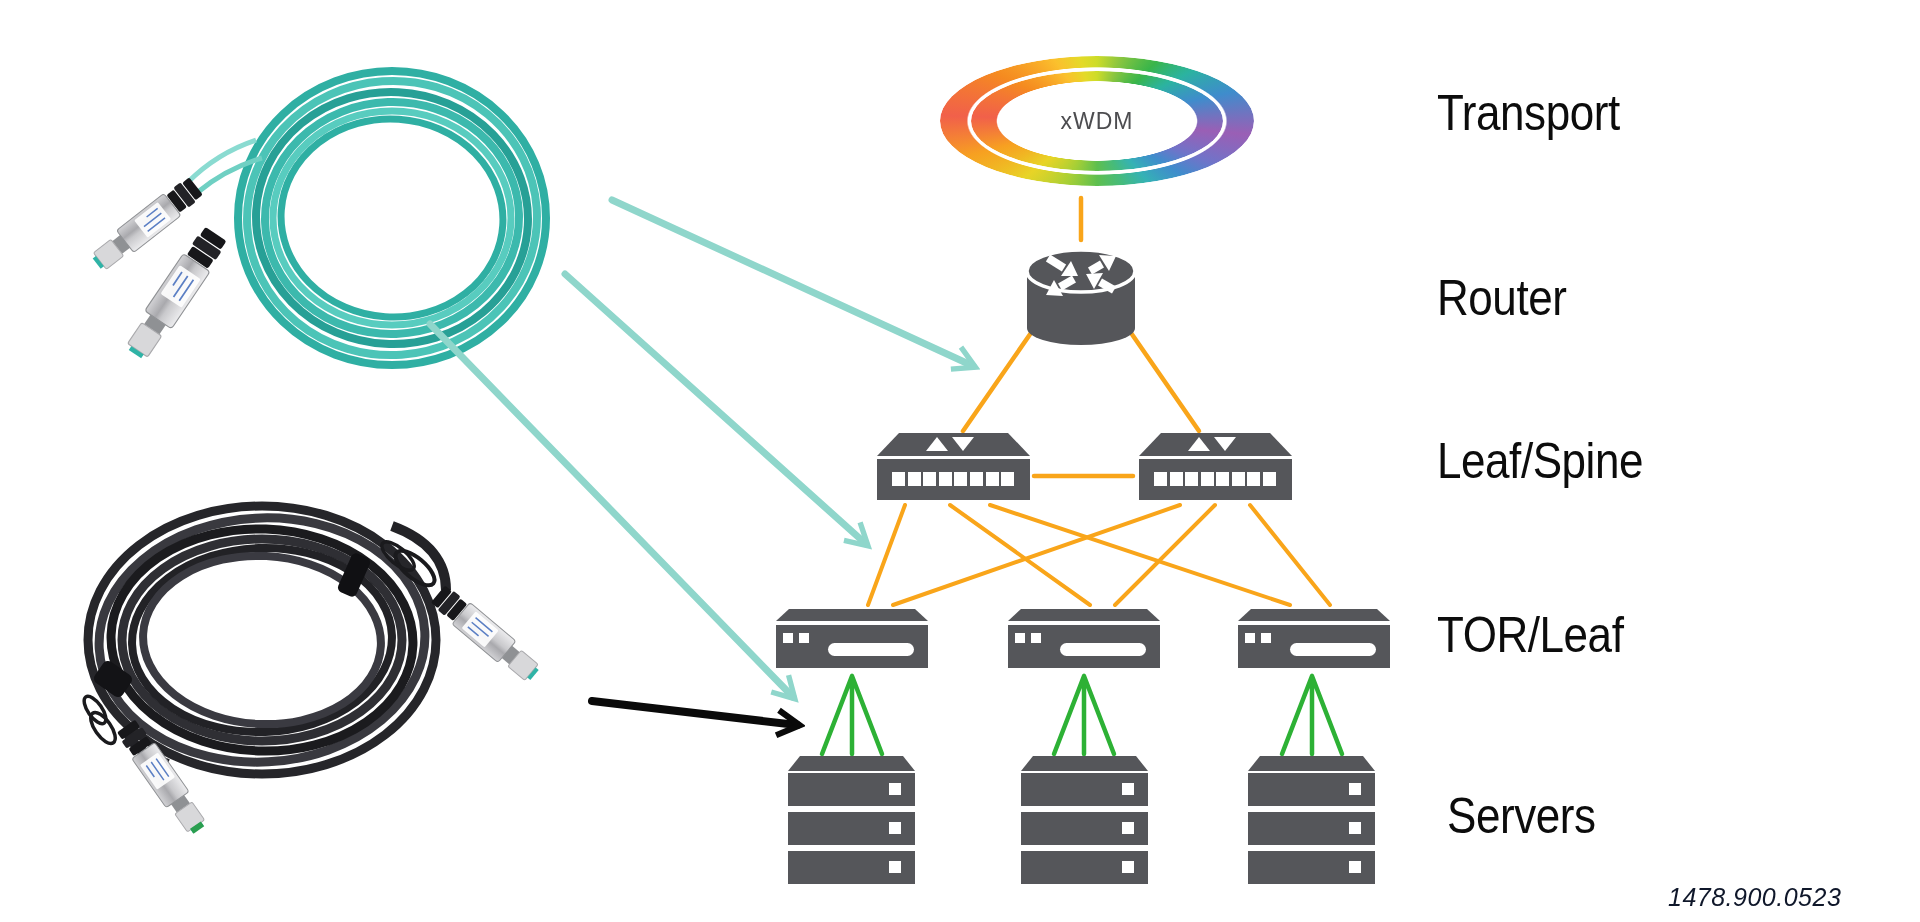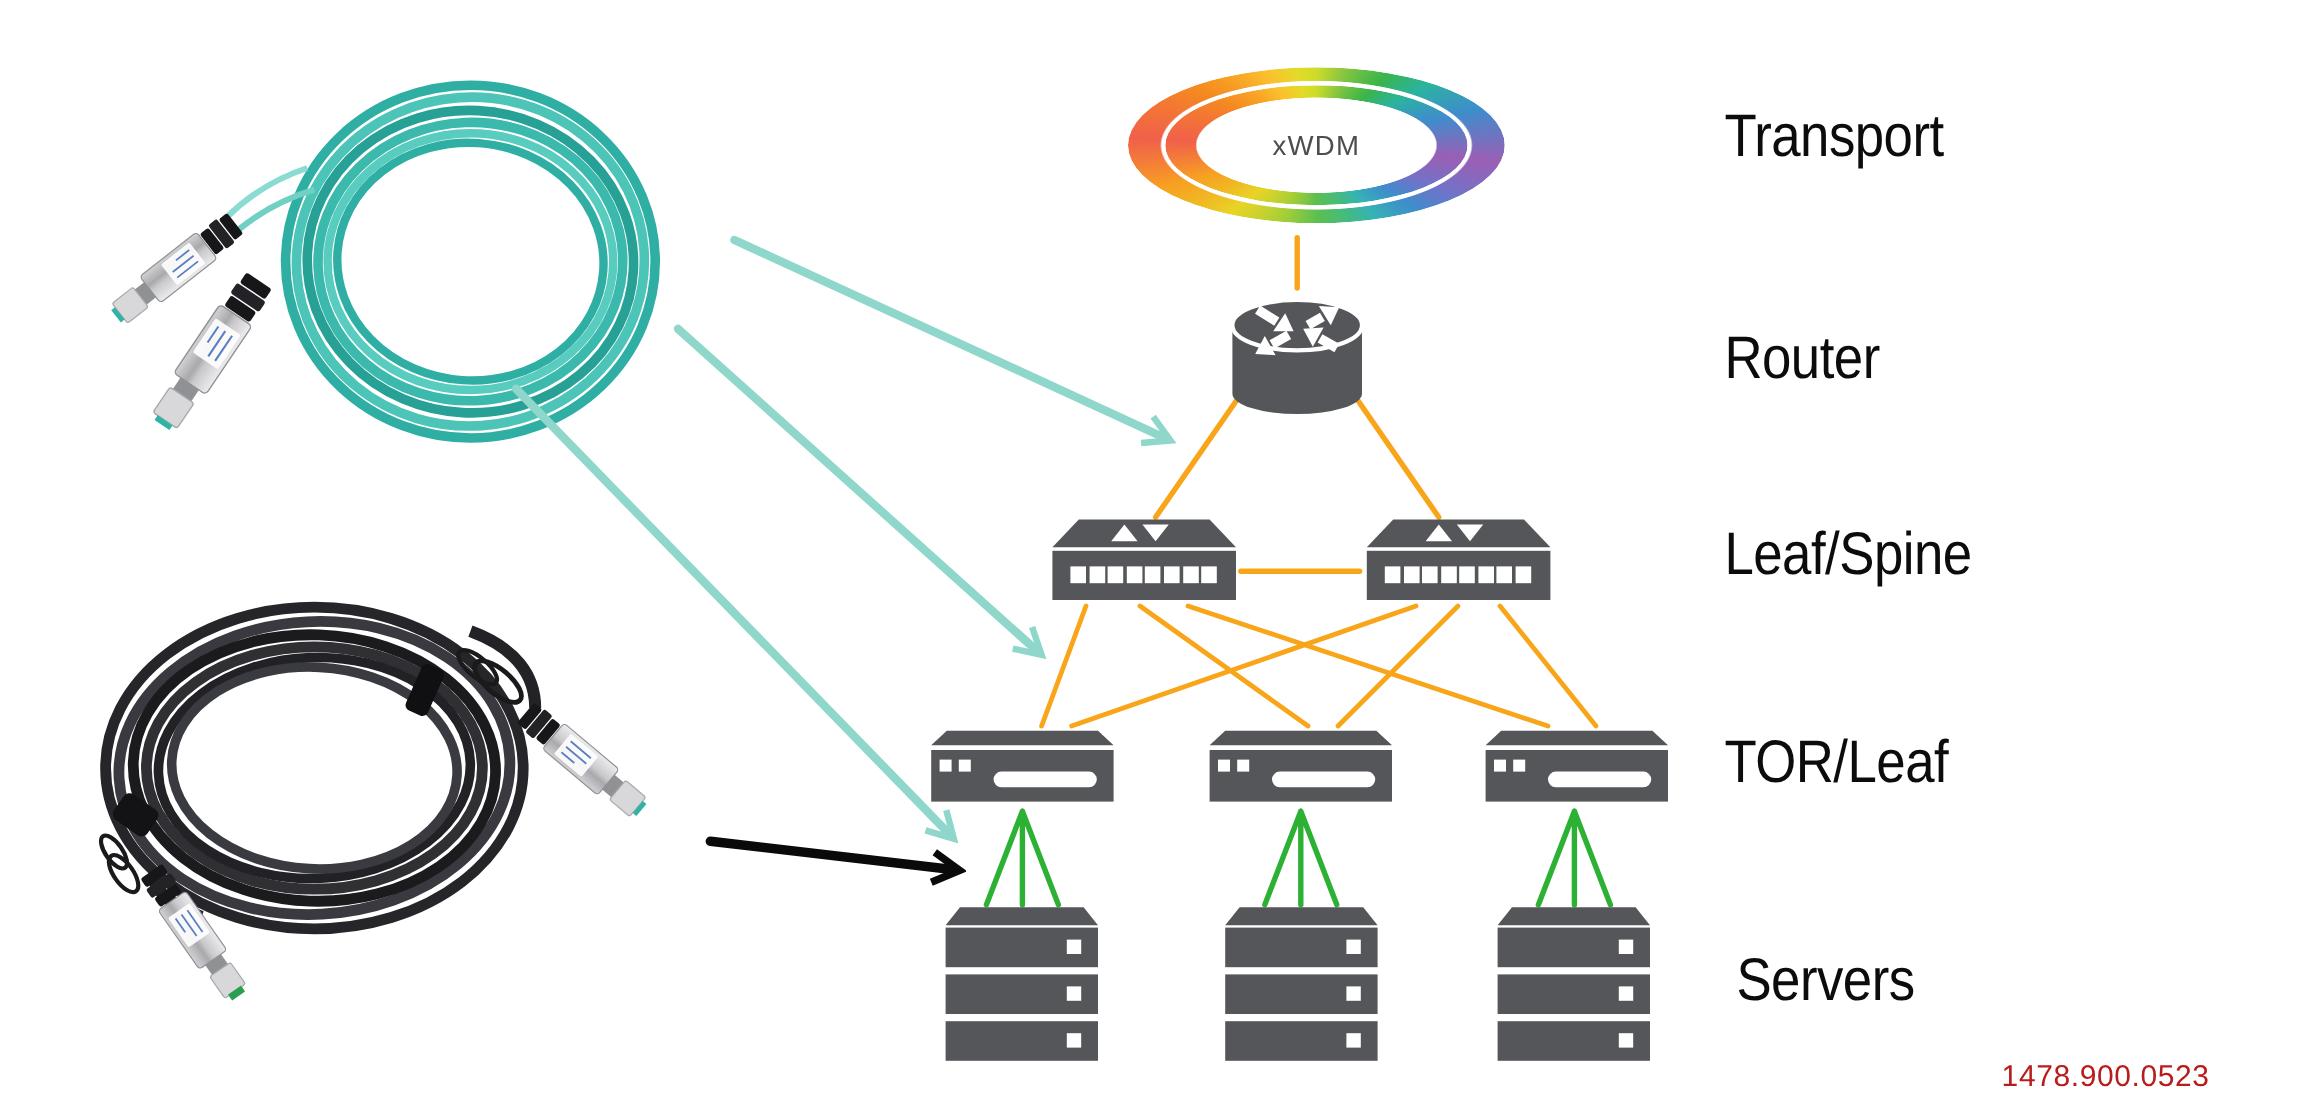--- a/index.html
+++ b/index.html
@@ -17,22 +17,22 @@
   #ring-outer{left:940px;top:28px;width:314px;height:130px;
     -webkit-mask:radial-gradient(ellipse 50% 50% at 50% 50%,transparent 0 82%,#000 83%);
     mask:radial-gradient(ellipse 50% 50% at 50% 50%,transparent 0 82%,#000 83%);}
   #ring-inner{left:971px;top:43px;width:252px;height:100px;
     -webkit-mask:radial-gradient(ellipse 50% 50% at 50% 50%,transparent 0 79%,#000 80%);
     mask:radial-gradient(ellipse 50% 50% at 50% 50%,transparent 0 79%,#000 80%);}
   #xwdm-text{position:absolute;left:1023px;top:80px;width:148px;text-align:center;
     font-size:23px;color:#4d4d50;letter-spacing:1px;}
   .level-label{position:absolute;font-size:50px;color:#0c0c0c;white-space:nowrap;
     transform:scaleX(0.88);transform-origin:left top;letter-spacing:-0.5px;}
-  #ref-number{position:absolute;left:1668px;top:855px;font-size:25px;color:#b91c1c;
-    letter-spacing:0.5px;}
+  #ref-number{position:absolute;left:1668px;top:855px;font-size:25px;color:#0f172a;
+    letter-spacing:0.5px;font-style:italic;}
 </style>
 </head>
 <body>
 
 <div id="canvas">
 
   <svg id="diagram-svg" viewBox="0 0 1920 922">
     <defs>
       <linearGradient id="silverV" x1="0" y1="0" x2="0" y2="1">
         <stop offset="0" stop-color="#ececee"></stop>

